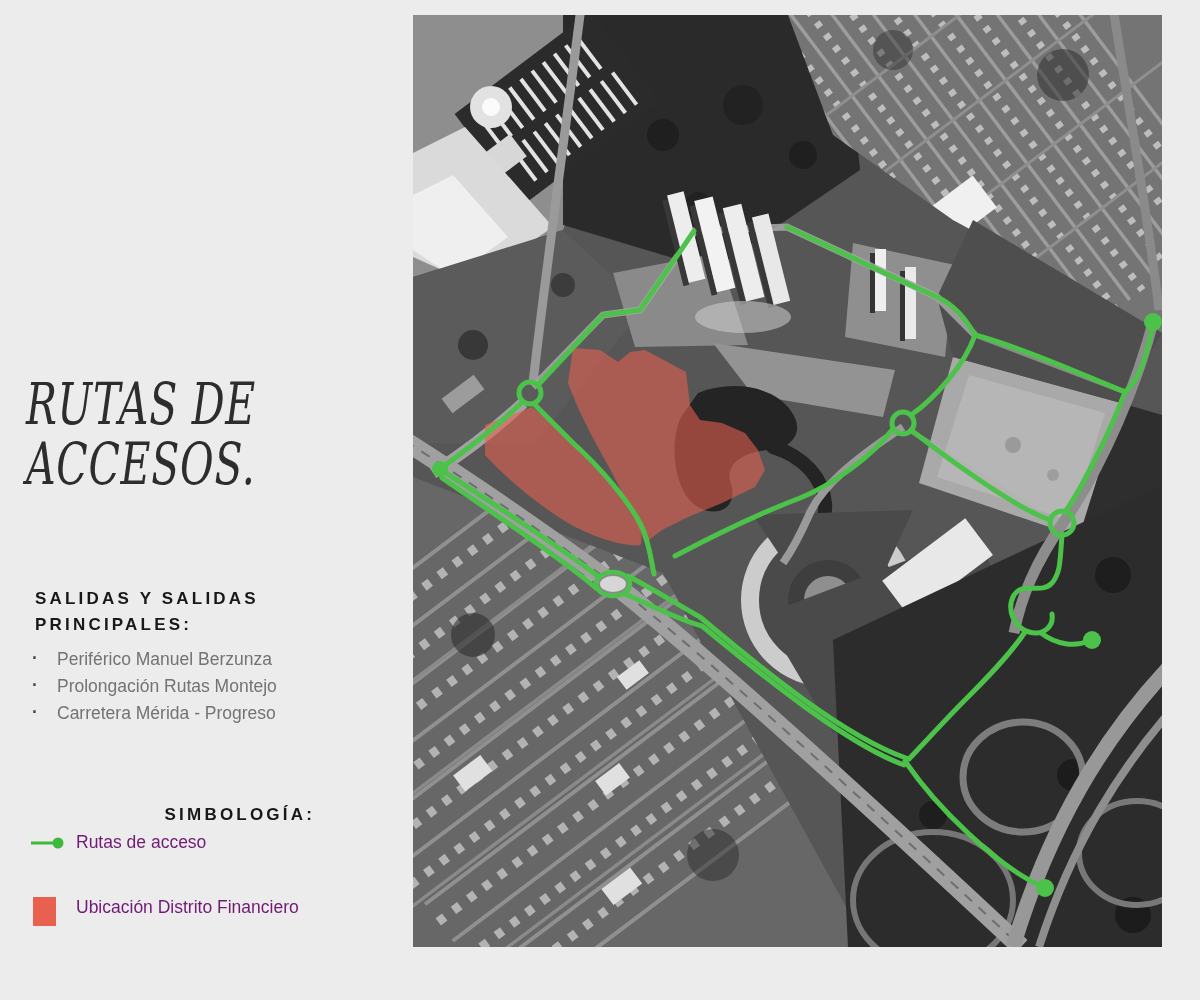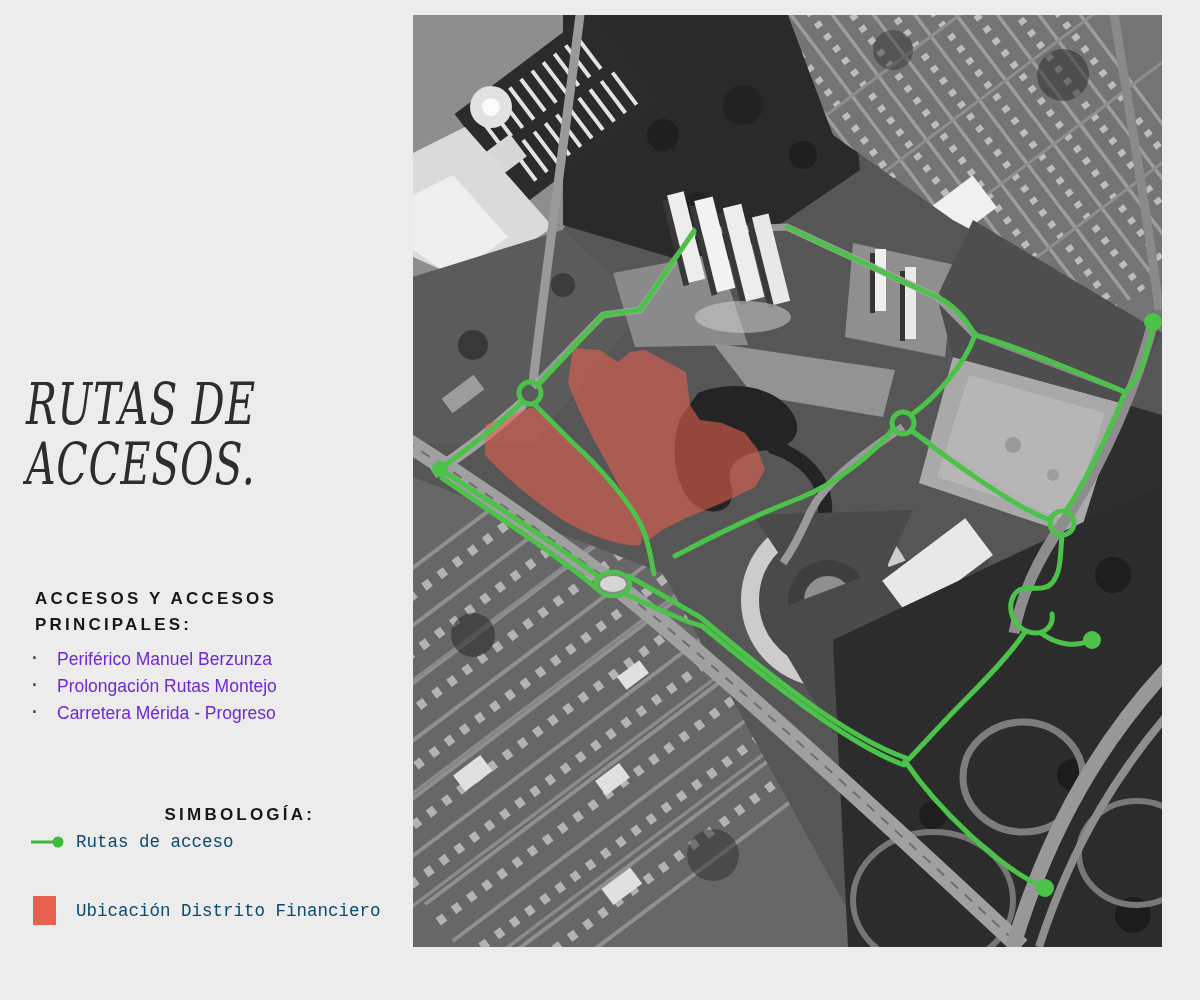--- a/index.html
+++ b/index.html
@@ -34,52 +34,52 @@
     line-height:26px;color:#181818;
   }
   .accesos-heading{top:572px;width:260px;}
   .simbologia-heading{top:788px;text-align:right;}
   ul.routes{
     position:absolute;left:32px;top:650px;margin:0;padding:0;
     list-style:none;
   }
   ul.routes li{
     position:relative;padding-left:25px;margin-bottom:8px;
-    font-size:17.5px;line-height:19px;color:#6d28d9;
+    font-size:17.5px;line-height:19px;color:#737373;
   }
   ul.routes li::before{
     content:"·";position:absolute;left:0;top:-1px;
     font-weight:bold;color:#4a4a4a;
   }
   .legend{position:absolute;left:30px;top:832px;}
   .legend-row{display:flex;align-items:center;margin-bottom:15px;}
   .legend-icon{width:36px;flex:0 0 36px;margin-right:10px;display:flex;align-items:center;}
-  .legend-label{font-size:17.5px;color:#0c4a6e;font-family:Liberation Mono, monospace;}
-  .legend-row.row-square{align-items:center;margin-top:44px;}
+  .legend-label{font-size:17.5px;color:#701a75;}
+  .legend-row.row-square{align-items:flex-start;margin-top:44px;}
 
   
   .map-container{
     position:absolute;left:413px;top:15px;width:749px;height:932px;
     background:#4a4a4a;overflow:hidden;
   }
   .map-container svg{display:block;}
 </style>
 </head>
 <body>
 
 <div class="page">
 
   <div class="left-panel">
 
     <h1 class="title">
       <span>RUTAS DE</span>
       <span>ACCESOS.</span>
     </h1>
 
-    <h2 class="sec-heading accesos-heading">ACCESOS Y ACCESOS PRINCIPALES:</h2>
+    <h2 class="sec-heading accesos-heading">SALIDAS Y SALIDAS PRINCIPALES:</h2>
 
     <ul class="routes">
       <li>Periférico Manuel Berzunza</li>
       <li>Prolongación Rutas Montejo</li>
       <li>Carretera Mérida - Progreso</li>
     </ul>
 
     <h2 class="sec-heading simbologia-heading">SIMBOLOGÍA:</h2>
 
     <div class="legend">

